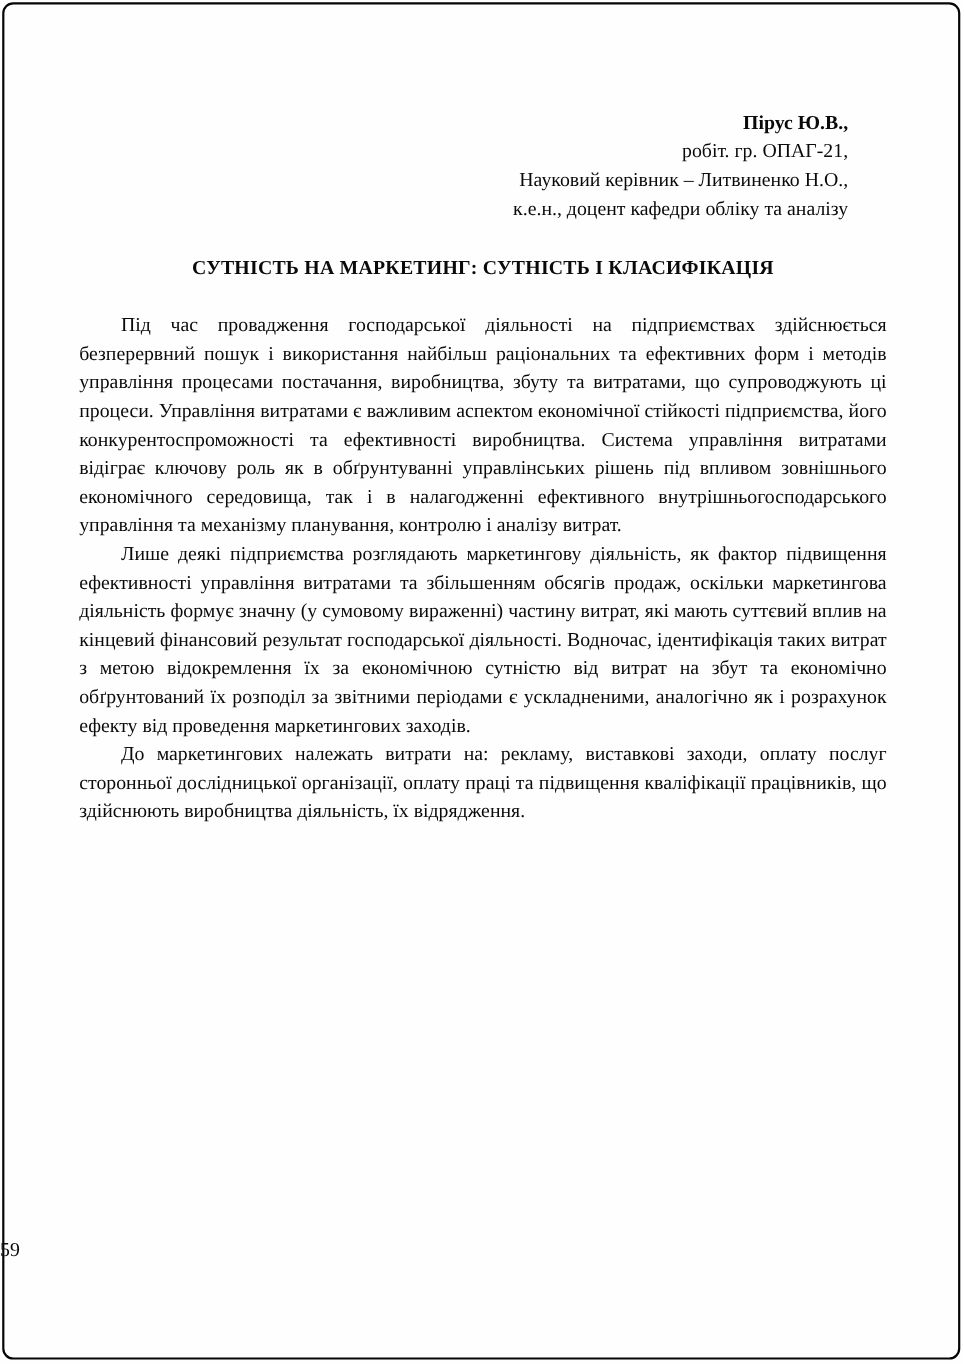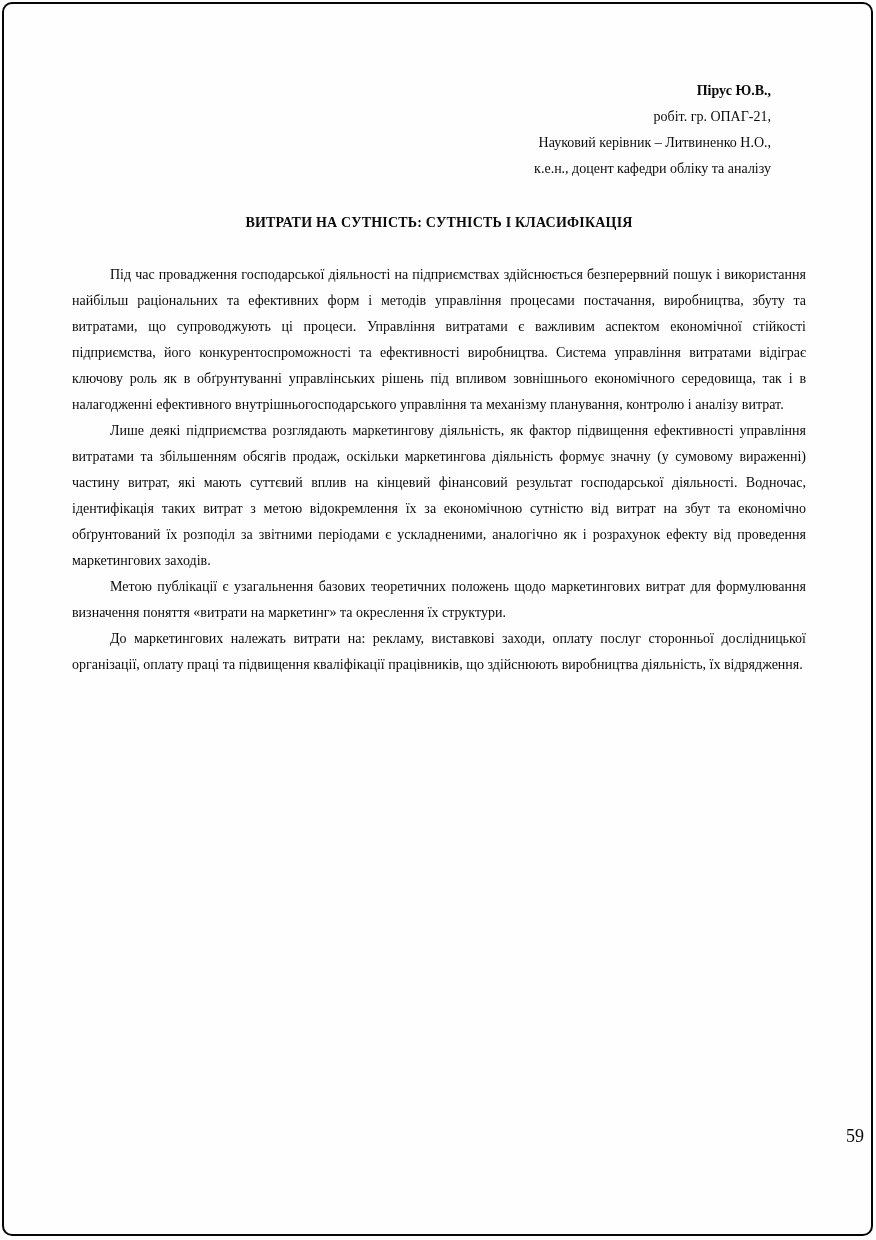--- a/index.html
+++ b/index.html
@@ -24,22 +24,22 @@
     top: 2px;
     bottom: 4px;
     border: 2px solid #050505;
     border-radius: 10px;
     pointer-events: none;
   }
   .content {
     position: absolute;
     left: 72px;
     right: 70px;
-    top: 78px;
-    font-size: 14px;
+    top: 98px;
+    font-size: 18px;
     line-height: 26px;
   }
   .byline-block {
     text-align: right;
     padding-right: 35px;
   }
   .byline-block .author {
     font-weight: 700;
   }
   .byline-block div {
@@ -55,44 +55,43 @@
   .body-text p {
     margin: 0;
     text-indent: 38px;
     text-align: justify;
   }
   .page-footer {
     position: absolute;
     left: 0;
     right: 12px;
     top: 1126px;
-    text-align: right;
+    text-align: left;
     font-size: 18px;
   }
 </style>
 </head>
 <body>
 
 <div class="page">
   <div class="page-frame"></div>
 
   <div class="content">
 
     <div class="byline-block">
       <div class="author">Пірус Ю.В.,</div>
       <div>робіт. гр. ОПАГ-21,</div>
       <div>Науковий керівник – Литвиненко Н.О.,</div>
       <div>к.е.н., доцент кафедри обліку та аналізу</div>
     </div>
 
-    <div class="paper-title">ВИТРАТИ НА СУТНІСТЬ: СУТНІСТЬ І КЛАСИФІКАЦІЯ</div>
+    <div class="paper-title">СУТНІСТЬ НА МАРКЕТИНГ: СУТНІСТЬ І КЛАСИФІКАЦІЯ</div>
 
     <div class="body-text">
       <p>Під час провадження господарської діяльності на підприємствах здійснюється безперервний пошук і використання найбільш раціональних та ефективних форм і методів управління процесами постачання, виробництва, збуту та витратами, що супроводжують ці процеси. Управління витратами є важливим аспектом економічної стійкості підприємства, його конкурентоспроможності та ефективності виробництва. Система управління витратами відіграє ключову роль як в обґрунтуванні управлінських рішень під впливом зовнішнього економічного середовища, так і в налагодженні ефективного внутрішньогосподарського управління та механізму планування, контролю і аналізу витрат.</p>
       <p>Лише деякі підприємства розглядають маркетингову діяльність, як фактор підвищення ефективності управління витратами та збільшенням обсягів продаж, оскільки маркетингова діяльність формує значну (у сумовому вираженні) частину витрат, які мають суттєвий вплив на кінцевий фінансовий результат господарської діяльності. Водночас, ідентифікація таких витрат з метою відокремлення їх за економічною сутністю від витрат на збут та економічно обґрунтований їх розподіл за звітними періодами є ускладненими, аналогічно як і розрахунок ефекту від проведення маркетингових заходів.</p>
-      <p>Метою публікації є узагальнення базових теоретичних положень щодо маркетингових витрат для формулювання визначення поняття «витрати на маркетинг» та окреслення їх структури.</p>
       <p>До маркетингових належать витрати на: рекламу, виставкові заходи, оплату послуг сторонньої дослідницької організації, оплату праці та підвищення кваліфікації працівників, що здійснюють виробництва діяльність, їх відрядження.</p>
     </div>
 
   </div>
 
   <div class="page-footer">59</div>
 </div>
 
 </body></html>

